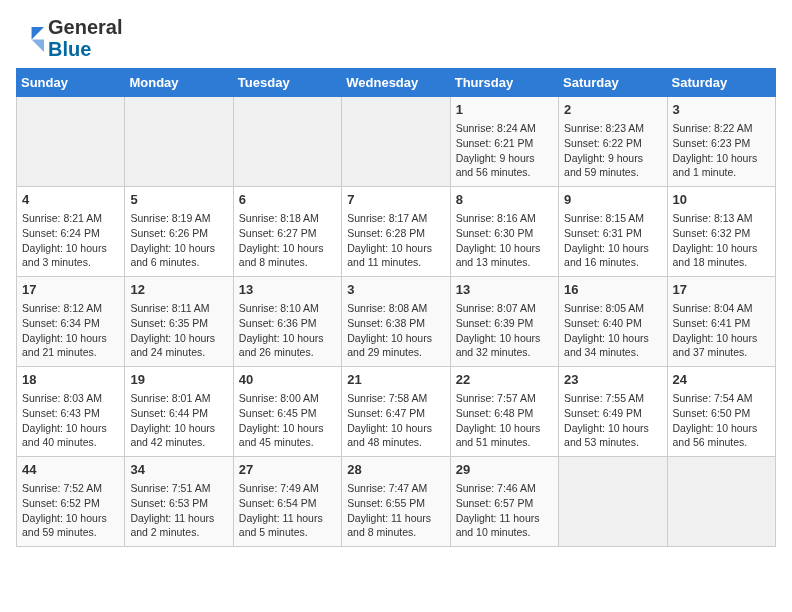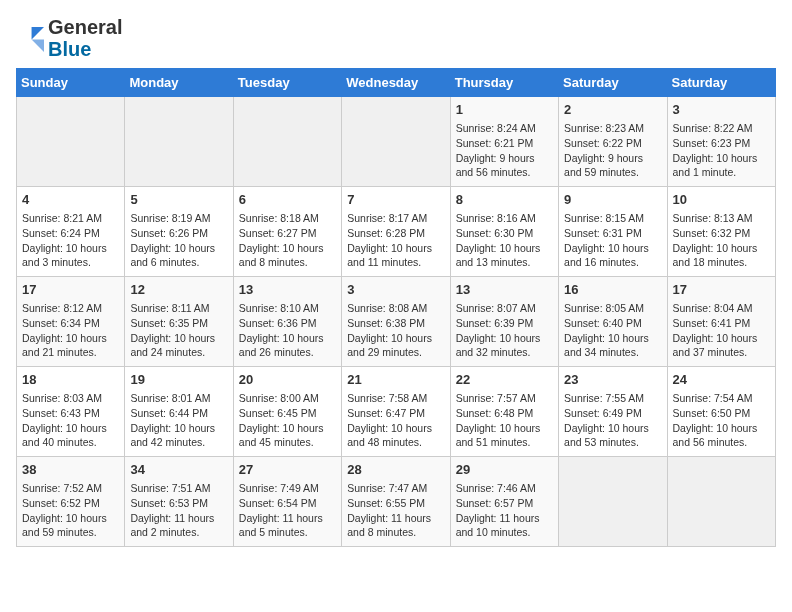--- a/index.html
+++ b/index.html
@@ -140,28 +140,28 @@
         <td><span class="day-num">12</span><span>Sunrise: 8:11 AM<br>Sunset: 6:35 PM<br>Daylight: 10 hours and 24 minutes.</span></td>
         <td><span class="day-num">13</span><span>Sunrise: 8:10 AM<br>Sunset: 6:36 PM<br>Daylight: 10 hours and 26 minutes.</span></td>
         <td><span class="day-num">3</span><span>Sunrise: 8:08 AM<br>Sunset: 6:38 PM<br>Daylight: 10 hours and 29 minutes.</span></td>
         <td><span class="day-num">13</span><span>Sunrise: 8:07 AM<br>Sunset: 6:39 PM<br>Daylight: 10 hours and 32 minutes.</span></td>
         <td><span class="day-num">16</span><span>Sunrise: 8:05 AM<br>Sunset: 6:40 PM<br>Daylight: 10 hours and 34 minutes.</span></td>
         <td><span class="day-num">17</span><span>Sunrise: 8:04 AM<br>Sunset: 6:41 PM<br>Daylight: 10 hours and 37 minutes.</span></td>
       </tr>
       <tr>
         <td><span class="day-num">18</span><span>Sunrise: 8:03 AM<br>Sunset: 6:43 PM<br>Daylight: 10 hours and 40 minutes.</span></td>
         <td><span class="day-num">19</span><span>Sunrise: 8:01 AM<br>Sunset: 6:44 PM<br>Daylight: 10 hours and 42 minutes.</span></td>
-        <td><span class="day-num">20</span><span>Sunrise: 8:00 AM<br>Sunset: 6:45 PM<br>Daylight: 10 hours and 45 minutes.</span></td>
+        <td><span class="day-num">40</span><span>Sunrise: 8:00 AM<br>Sunset: 6:45 PM<br>Daylight: 10 hours and 45 minutes.</span></td>
         <td><span class="day-num">21</span><span>Sunrise: 7:58 AM<br>Sunset: 6:47 PM<br>Daylight: 10 hours and 48 minutes.</span></td>
         <td><span class="day-num">22</span><span>Sunrise: 7:57 AM<br>Sunset: 6:48 PM<br>Daylight: 10 hours and 51 minutes.</span></td>
         <td><span class="day-num">23</span><span>Sunrise: 7:55 AM<br>Sunset: 6:49 PM<br>Daylight: 10 hours and 53 minutes.</span></td>
         <td><span class="day-num">24</span><span>Sunrise: 7:54 AM<br>Sunset: 6:50 PM<br>Daylight: 10 hours and 56 minutes.</span></td>
       </tr>
       <tr>
-        <td><span class="day-num">38</span><span>Sunrise: 7:52 AM<br>Sunset: 6:52 PM<br>Daylight: 10 hours and 59 minutes.</span></td>
+        <td><span class="day-num">44</span><span>Sunrise: 7:52 AM<br>Sunset: 6:52 PM<br>Daylight: 10 hours and 59 minutes.</span></td>
         <td><span class="day-num">34</span><span>Sunrise: 7:51 AM<br>Sunset: 6:53 PM<br>Daylight: 11 hours and 2 minutes.</span></td>
         <td><span class="day-num">27</span><span>Sunrise: 7:49 AM<br>Sunset: 6:54 PM<br>Daylight: 11 hours and 5 minutes.</span></td>
         <td><span class="day-num">28</span><span>Sunrise: 7:47 AM<br>Sunset: 6:55 PM<br>Daylight: 11 hours and 8 minutes.</span></td>
         <td><span class="day-num">29</span><span>Sunrise: 7:46 AM<br>Sunset: 6:57 PM<br>Daylight: 11 hours and 10 minutes.</span></td>
         <td class="empty-cell"></td>
         <td class="empty-cell"></td>
       </tr>
     </tbody>
 </table>
 

